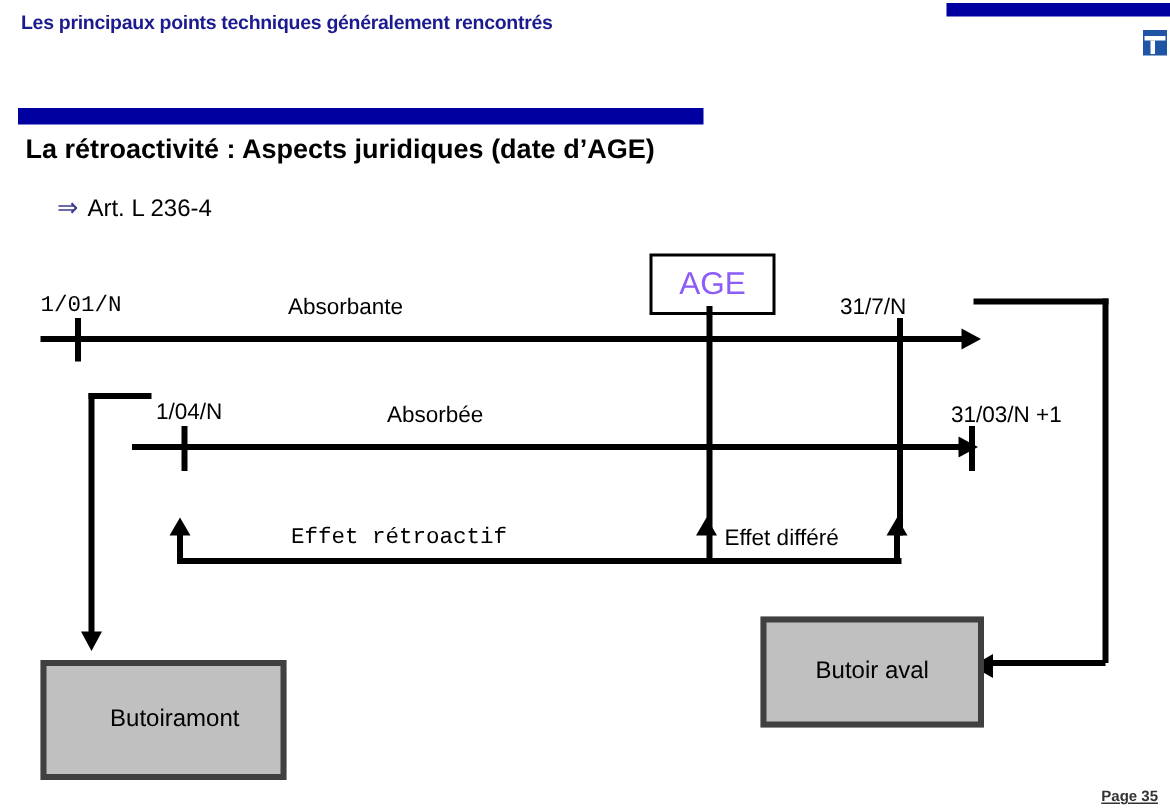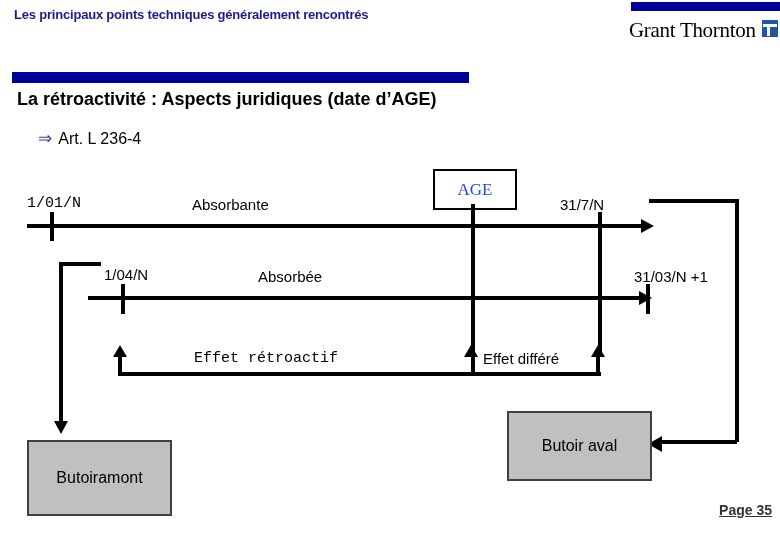--- a/index.html
+++ b/index.html
@@ -162,59 +162,57 @@
     position: absolute;
     left: 433px;
     top: 169px;
     width: 80px;
     height: 37px;
     border: 2px solid #000000;
     background: #ffffff;
     display: flex;
     align-items: center;
     justify-content: center;
-    font-size: 17px;
-    color: #1d4ed8;
-    font-family: Liberation Serif, serif;
+    font-size: 21px;
+    color: #8b5cf6;
   }
 
   .gbox {
     position: absolute;
     background: #c0c0c0;
-    border: 2px solid #404040;
+    border: 4px solid #404040;
     display: flex;
     align-items: center;
     justify-content: center;
     text-align: center;
     font-size: 16px;
     color: #000000;
     line-height: 1.25;
   }
-  #butoir-amont { left: 27px; top: 440px; width: 141px; height: 72px; }
+  #butoir-amont { left: 27px; top: 440px; width: 141px; height: 72px; padding-left: 15px; }
   #butoir-aval  { left: 507px; top: 411px; width: 141px; height: 66px; }
 
   .page-num {
     position: absolute;
     right: 8px;
-    bottom: 22px;
-    font-size: 14px;
+    bottom: 3px;
+    font-size: 10px;
     font-weight: bold;
     color: #333333;
     text-decoration: underline;
   }
 </style>
 </head>
 <body>
 
 <div id="slide">
 
   <div class="title">Les principaux points techniques généralement rencontrés</div>
 
   <div class="logo-bar"></div>
-  <div class="logo-text">Grant Thornton</div>
   <div class="logo-mark"></div>
 
   <div class="rule"></div>
 
   <div class="subtitle">La rétroactivité : Aspects juridiques (date d’AGE)</div>
 
   <div class="bullet-row">
     <span class="bullet-arrow">⇒</span><span>Art. L 236-4</span>
   </div>
 

